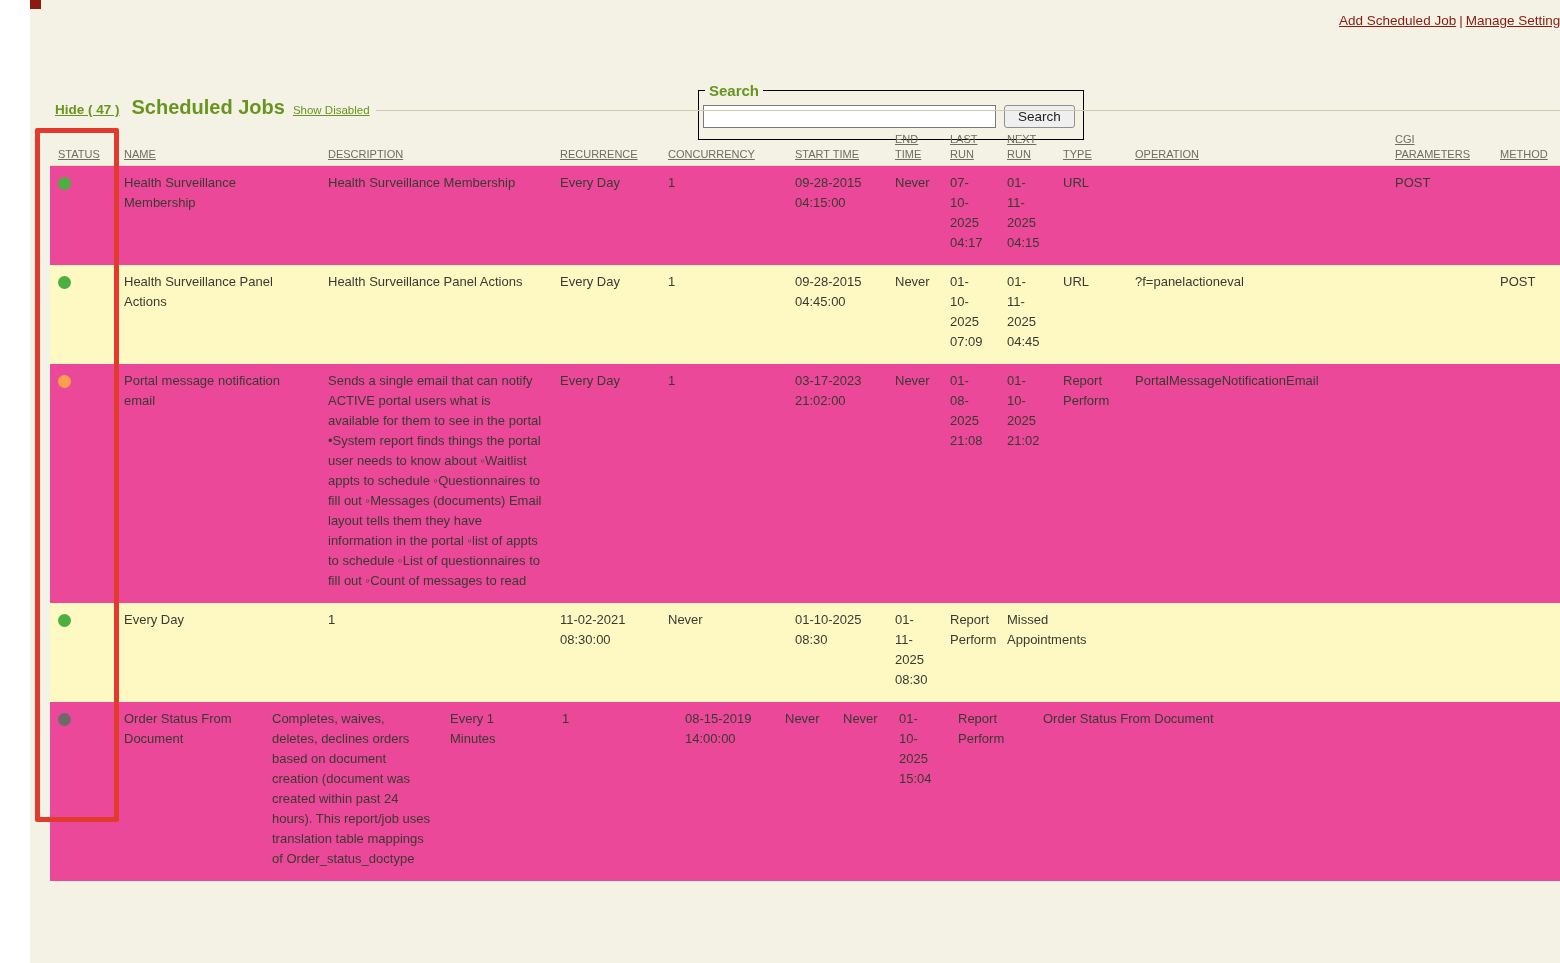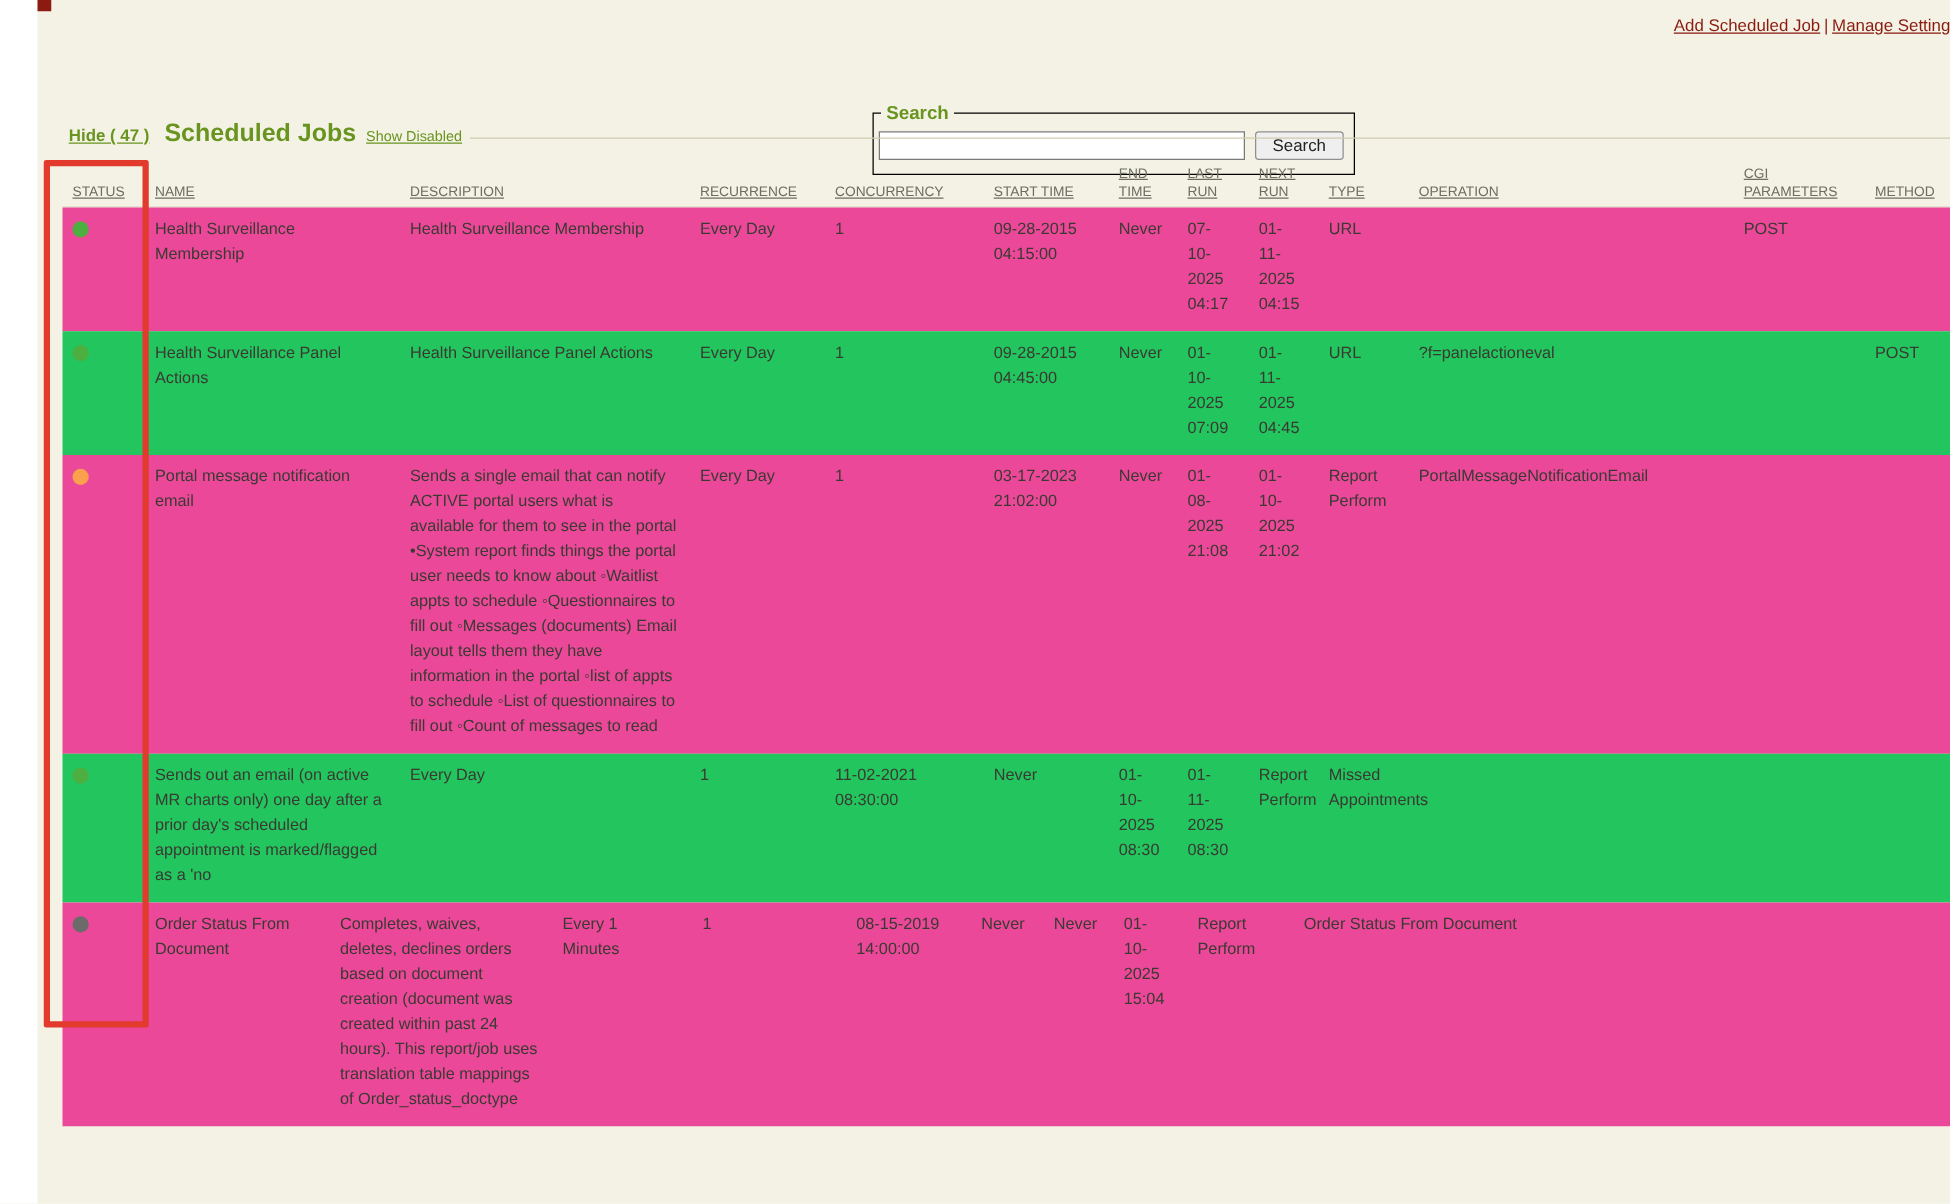--- a/index.html
+++ b/index.html
@@ -128,21 +128,21 @@
     text-decoration: underline;
     cursor: pointer;
     padding: 0 14px 0 0;
     line-height: 15px;
   }
   .hcell.c-status { padding-left: 8px; }
   .hcell.c-last_run, .hcell.c-next_run { padding-right: 22px; }
 
   .trow { cursor: pointer; }
   .trow.odd  { background: #ec4899; }
-  .trow.even { background: #22c55e; }
+  .trow.even { background: #fef9c3; }
 
   .cell {
     font-size: 13px;
     line-height: 20px;
     color: #3a3a32;
     padding: 7px 14px 12px 0;
     min-width: 0;
   }
   .cell.c-status { padding-left: 8px; }
   .cell.c-name { padding-right: 44px; }
@@ -252,21 +252,20 @@
           <div class="cell c-end_time">Never</div>
           <div class="cell c-last_run">01-08-2025 21:08</div>
           <div class="cell c-next_run">01-10-2025 21:02</div>
           <div class="cell c-type">Report Perform</div>
           <div class="cell c-operation">PortalMessageNotificationEmail</div>
           <div class="cell c-cgi_parameters"></div>
           <div class="cell c-method"></div>
         </div>
         <div class="trow even">
           <div class="cell c-status"><span class="dot" style="background: rgb(76, 175, 63);"></span></div>
-          <div class="cell c-description">Sends out an email (on active MR charts only) one day after a prior day's scheduled appointment is marked/flagged as a 'no</div>
           <div class="cell c-recurrence">Every Day</div>
           <div class="cell c-concurrency">1</div>
           <div class="cell c-start_time">11-02-2021 08:30:00</div>
           <div class="cell c-end_time">Never</div>
           <div class="cell c-last_run">01-10-2025 08:30</div>
           <div class="cell c-next_run">01-11-2025 08:30</div>
           <div class="cell c-type">Report Perform</div>
           <div class="cell c-operation">Missed Appointments</div>
           <div class="cell c-cgi_parameters"></div>
           <div class="cell c-method"></div>

